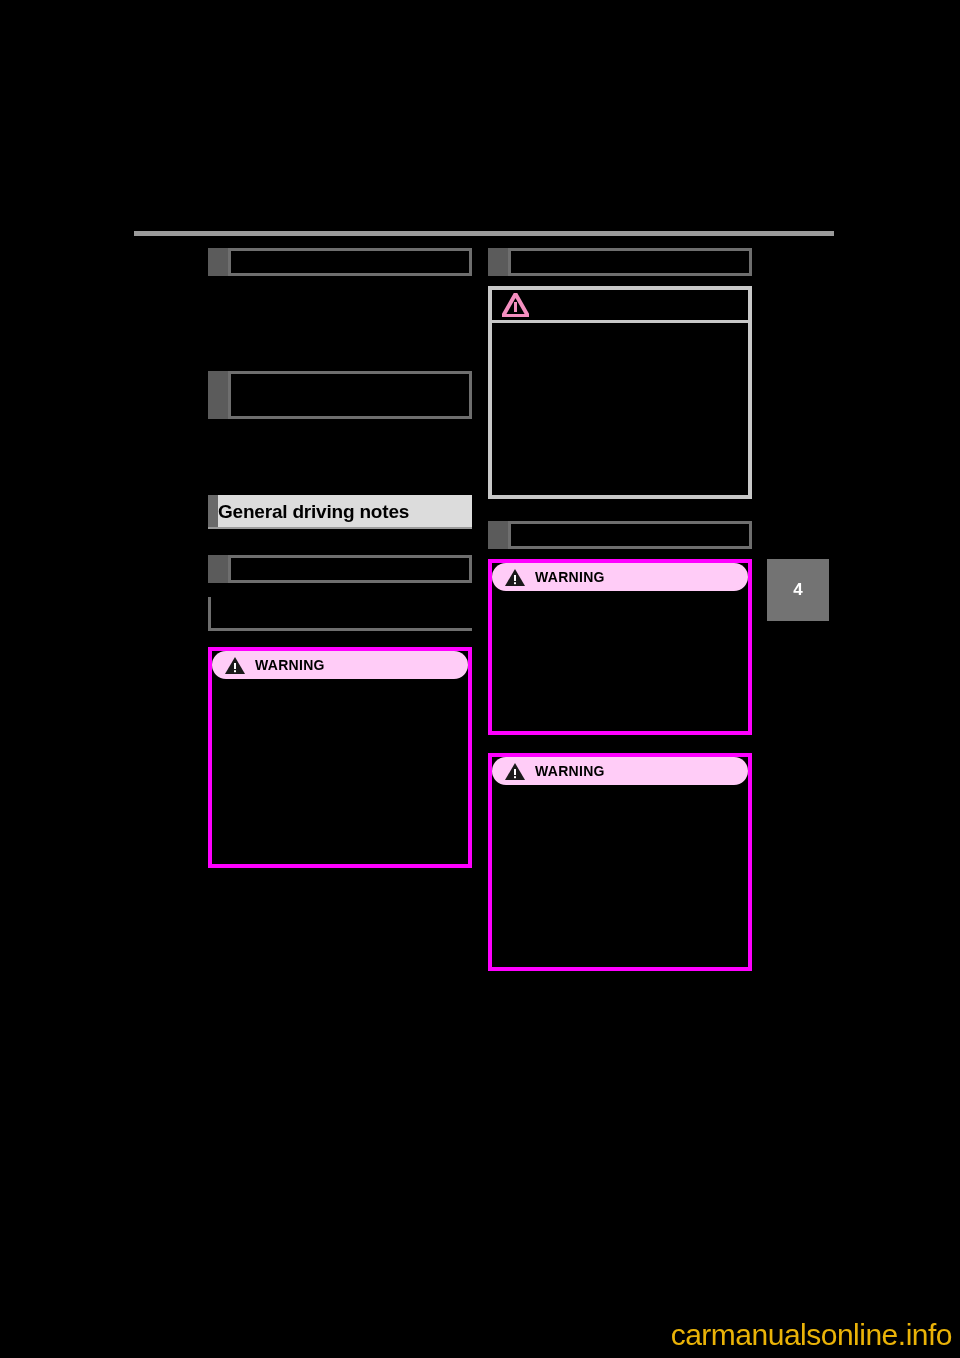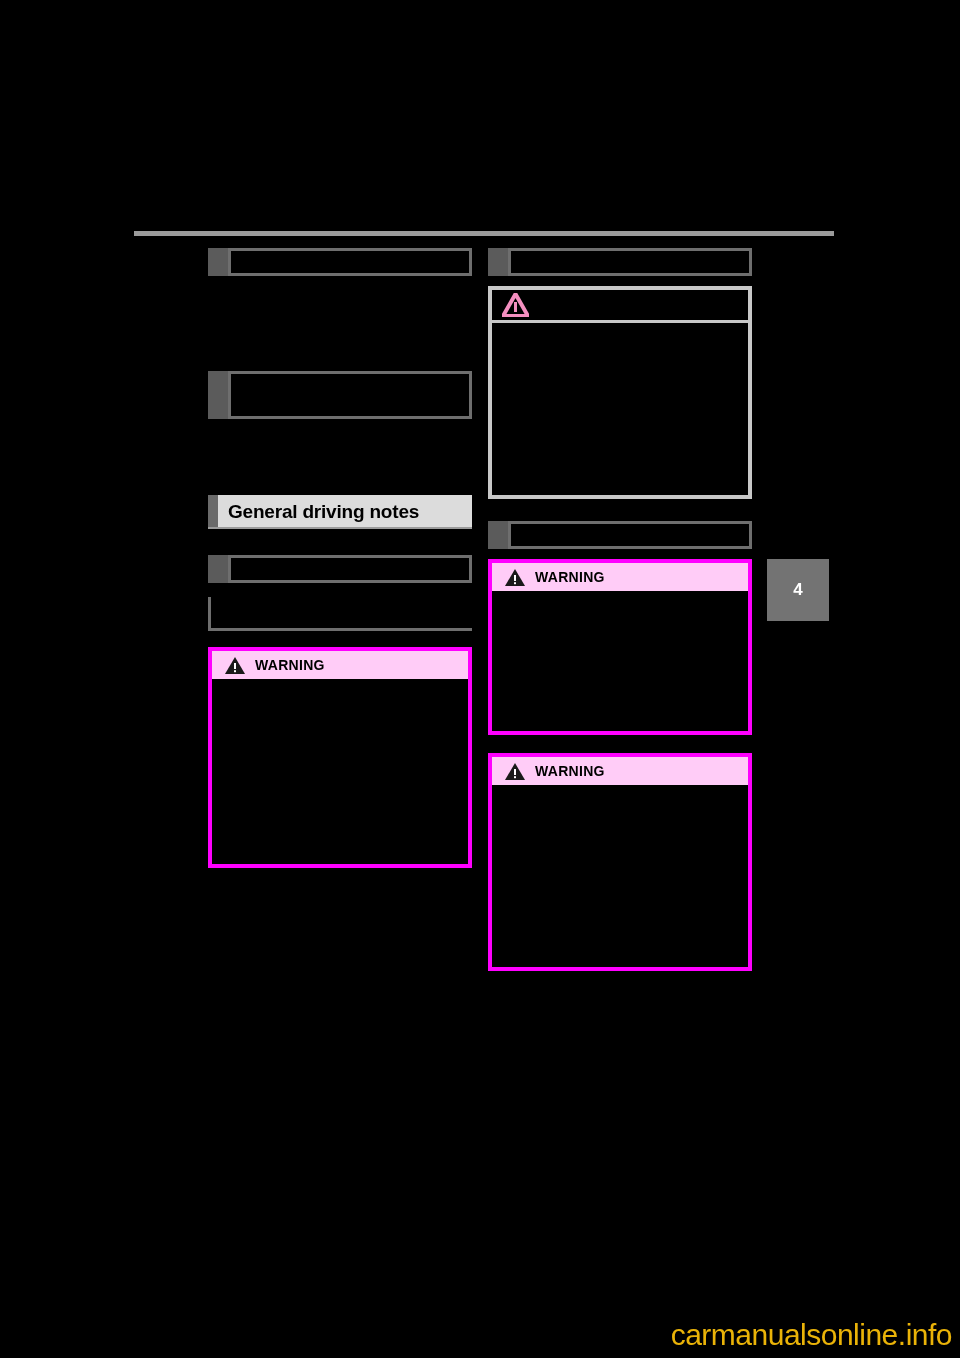--- a/index.html
+++ b/index.html
@@ -73,21 +73,20 @@
   .section-title .tab {
     width: 10px;
     align-self: stretch;
     background: #6a6a6a;
     flex: 0 0 10px;
   }
   .section-title .txt {
     color: #000000;
     font-size: 19px;
     font-weight: bold;
-    padding-left: 10px;
     letter-spacing: -0.2px;
     line-height: 1;
   }
 
   
   .redact-block {
     border-left: 3px solid #6e6e6e;
     border-bottom: 3px solid #6e6e6e;
     height: 34px;
     background: #000000;
@@ -100,20 +99,21 @@
     background: #000000;
     box-sizing: border-box;
   }
   .warn-head {
     display: flex;
     align-items: center;
     background: #ffccf7;
     height: 28px;
     padding-left: 12px;
     gap: 9px;
+    border-radius: 14px;
   }
   .warn-head .label {
     color: #000000;
     font-size: 14px;
     font-weight: bold;
     letter-spacing: 0.3px;
     line-height: 1;
   }
   .warn-body {
     background: #000000;

